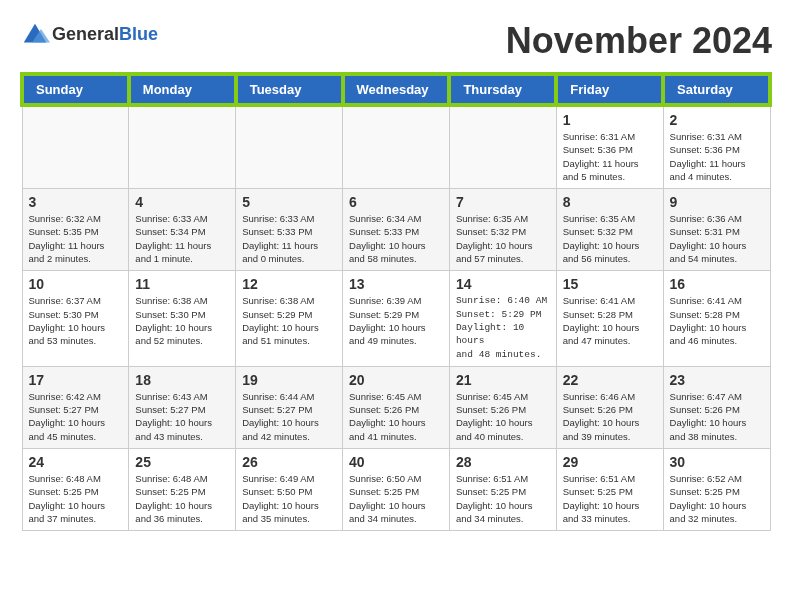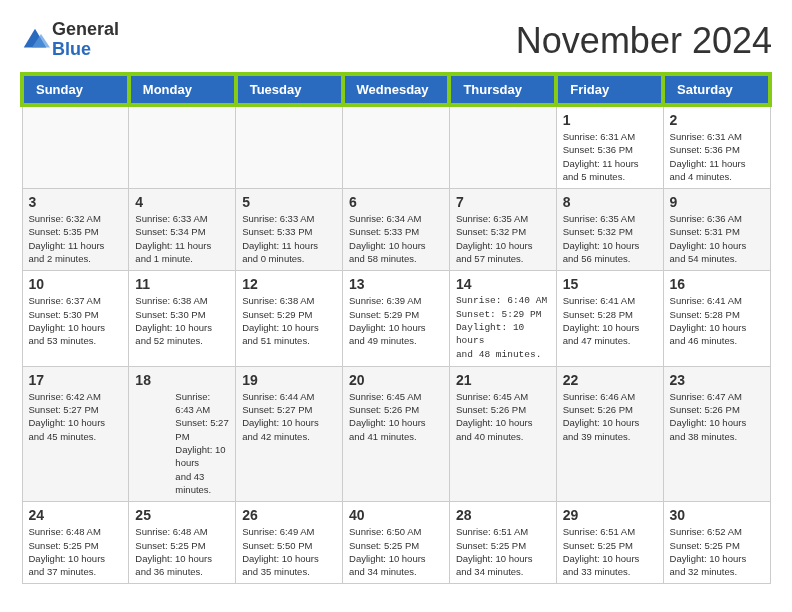--- a/index.html
+++ b/index.html
@@ -15,21 +15,20 @@
       justify-content: space-between;
       align-items: flex-start;
       margin-bottom: 10px;
     }
     .logo {
       display: flex;
       align-items: center;
     }
     .logo-text {
       display: flex;
-      flex-direction: column;
       line-height: 1.1;
     }
     .logo-general {
       font-size: 18px;
       font-weight: bold;
       color: #333;
     }
     .logo-blue {
       font-size: 18px;
       font-weight: bold;
@@ -38,21 +37,21 @@
     .logo-icon {
       width: 30px;
       height: 30px;
       margin-right: 2px;
     }
     .title-section {
       text-align: right;
     }
     .month-title {
       font-size: 36px;
-      font-weight: normal;
+      font-weight: bold;
       color: #333;
     }
     .location {
       font-size: 14px;
       color: #555;
     }
     .calendar {
       width: 100%;
       border-collapse: collapse;
       border: 1px solid #ccc;
@@ -252,21 +251,21 @@
       <tr>
         <td>
           <div class="day-number">17</div>
           <div class="day-info" style="white-space: pre-line;">Sunrise: 6:42 AM
 Sunset: 5:27 PM
 Daylight: 10 hours
 and 45 minutes.</div>
         </td>
         <td>
           <div class="day-number">18</div>
-          <div class="day-info" style="white-space: pre-line; margin-left: 40px;">Sunrise: 6:43 AM
+          <div class="day-info" style="white-space: pre-line;">Sunrise: 6:43 AM
 Sunset: 5:27 PM
 Daylight: 10 hours
 and 43 minutes.</div>
         </td>
         <td>
           <div class="day-number">19</div>
           <div class="day-info" style="white-space: pre-line;">Sunrise: 6:44 AM
 Sunset: 5:27 PM
 Daylight: 10 hours
 and 42 minutes.</div>

